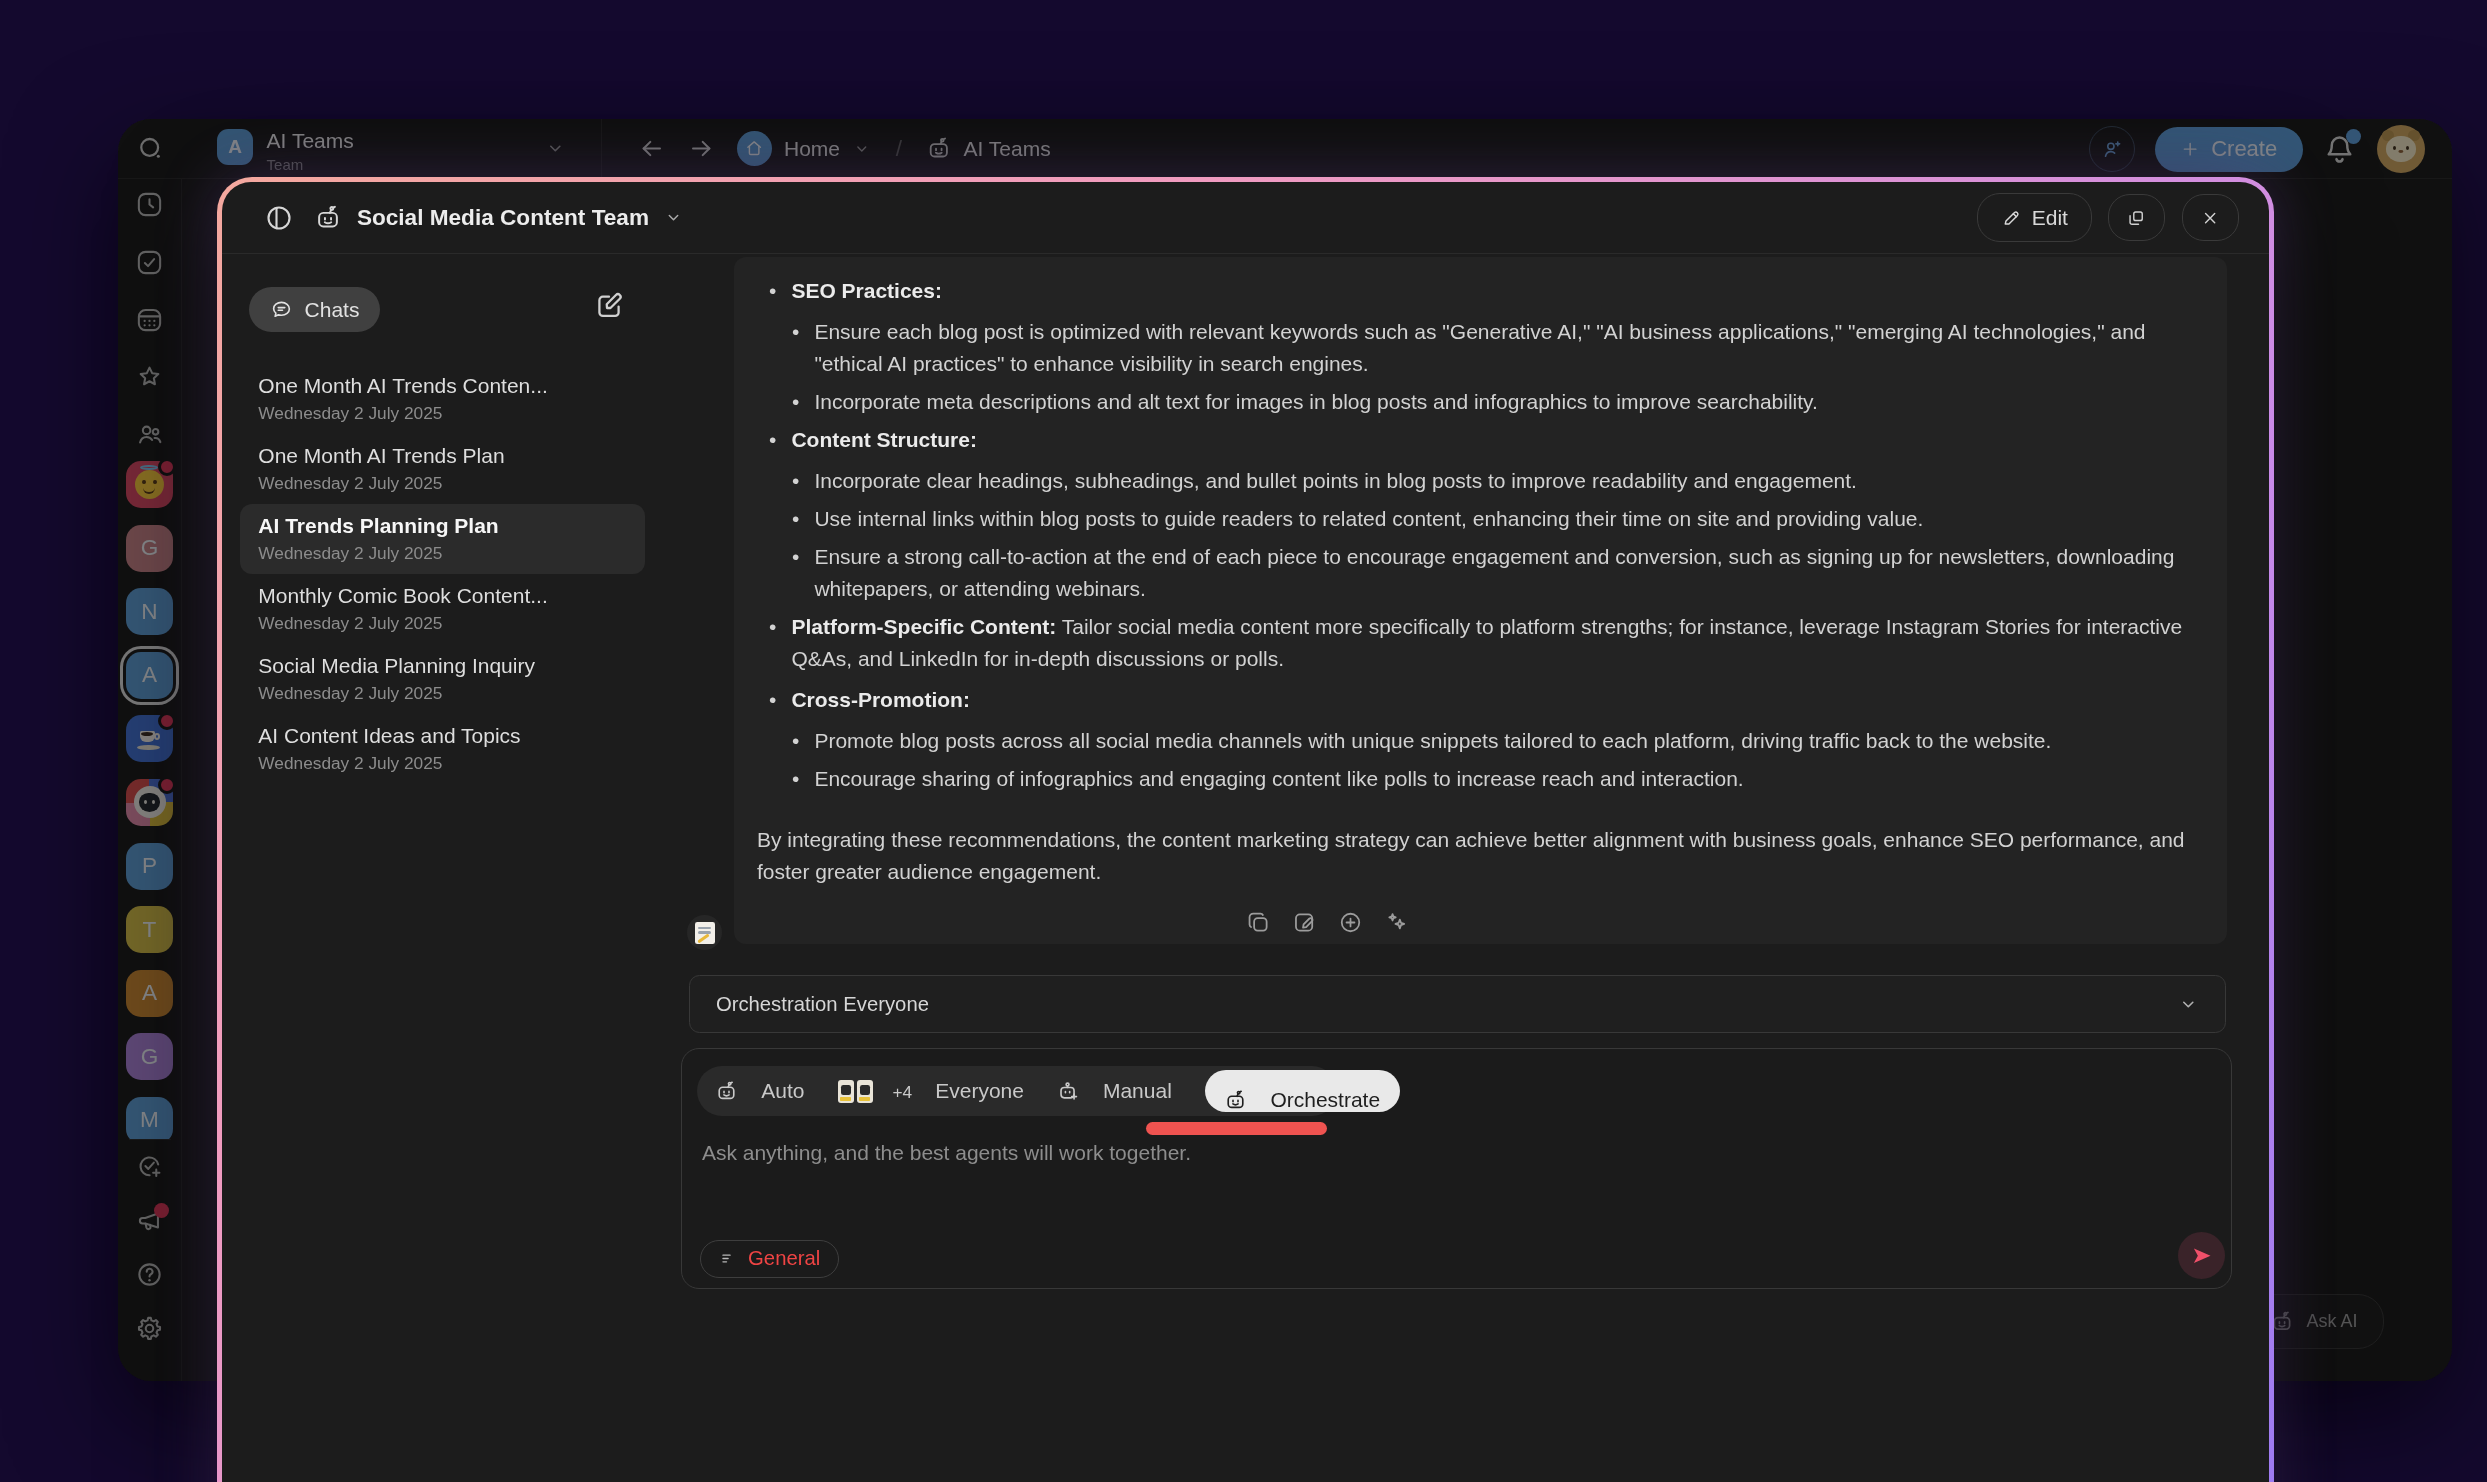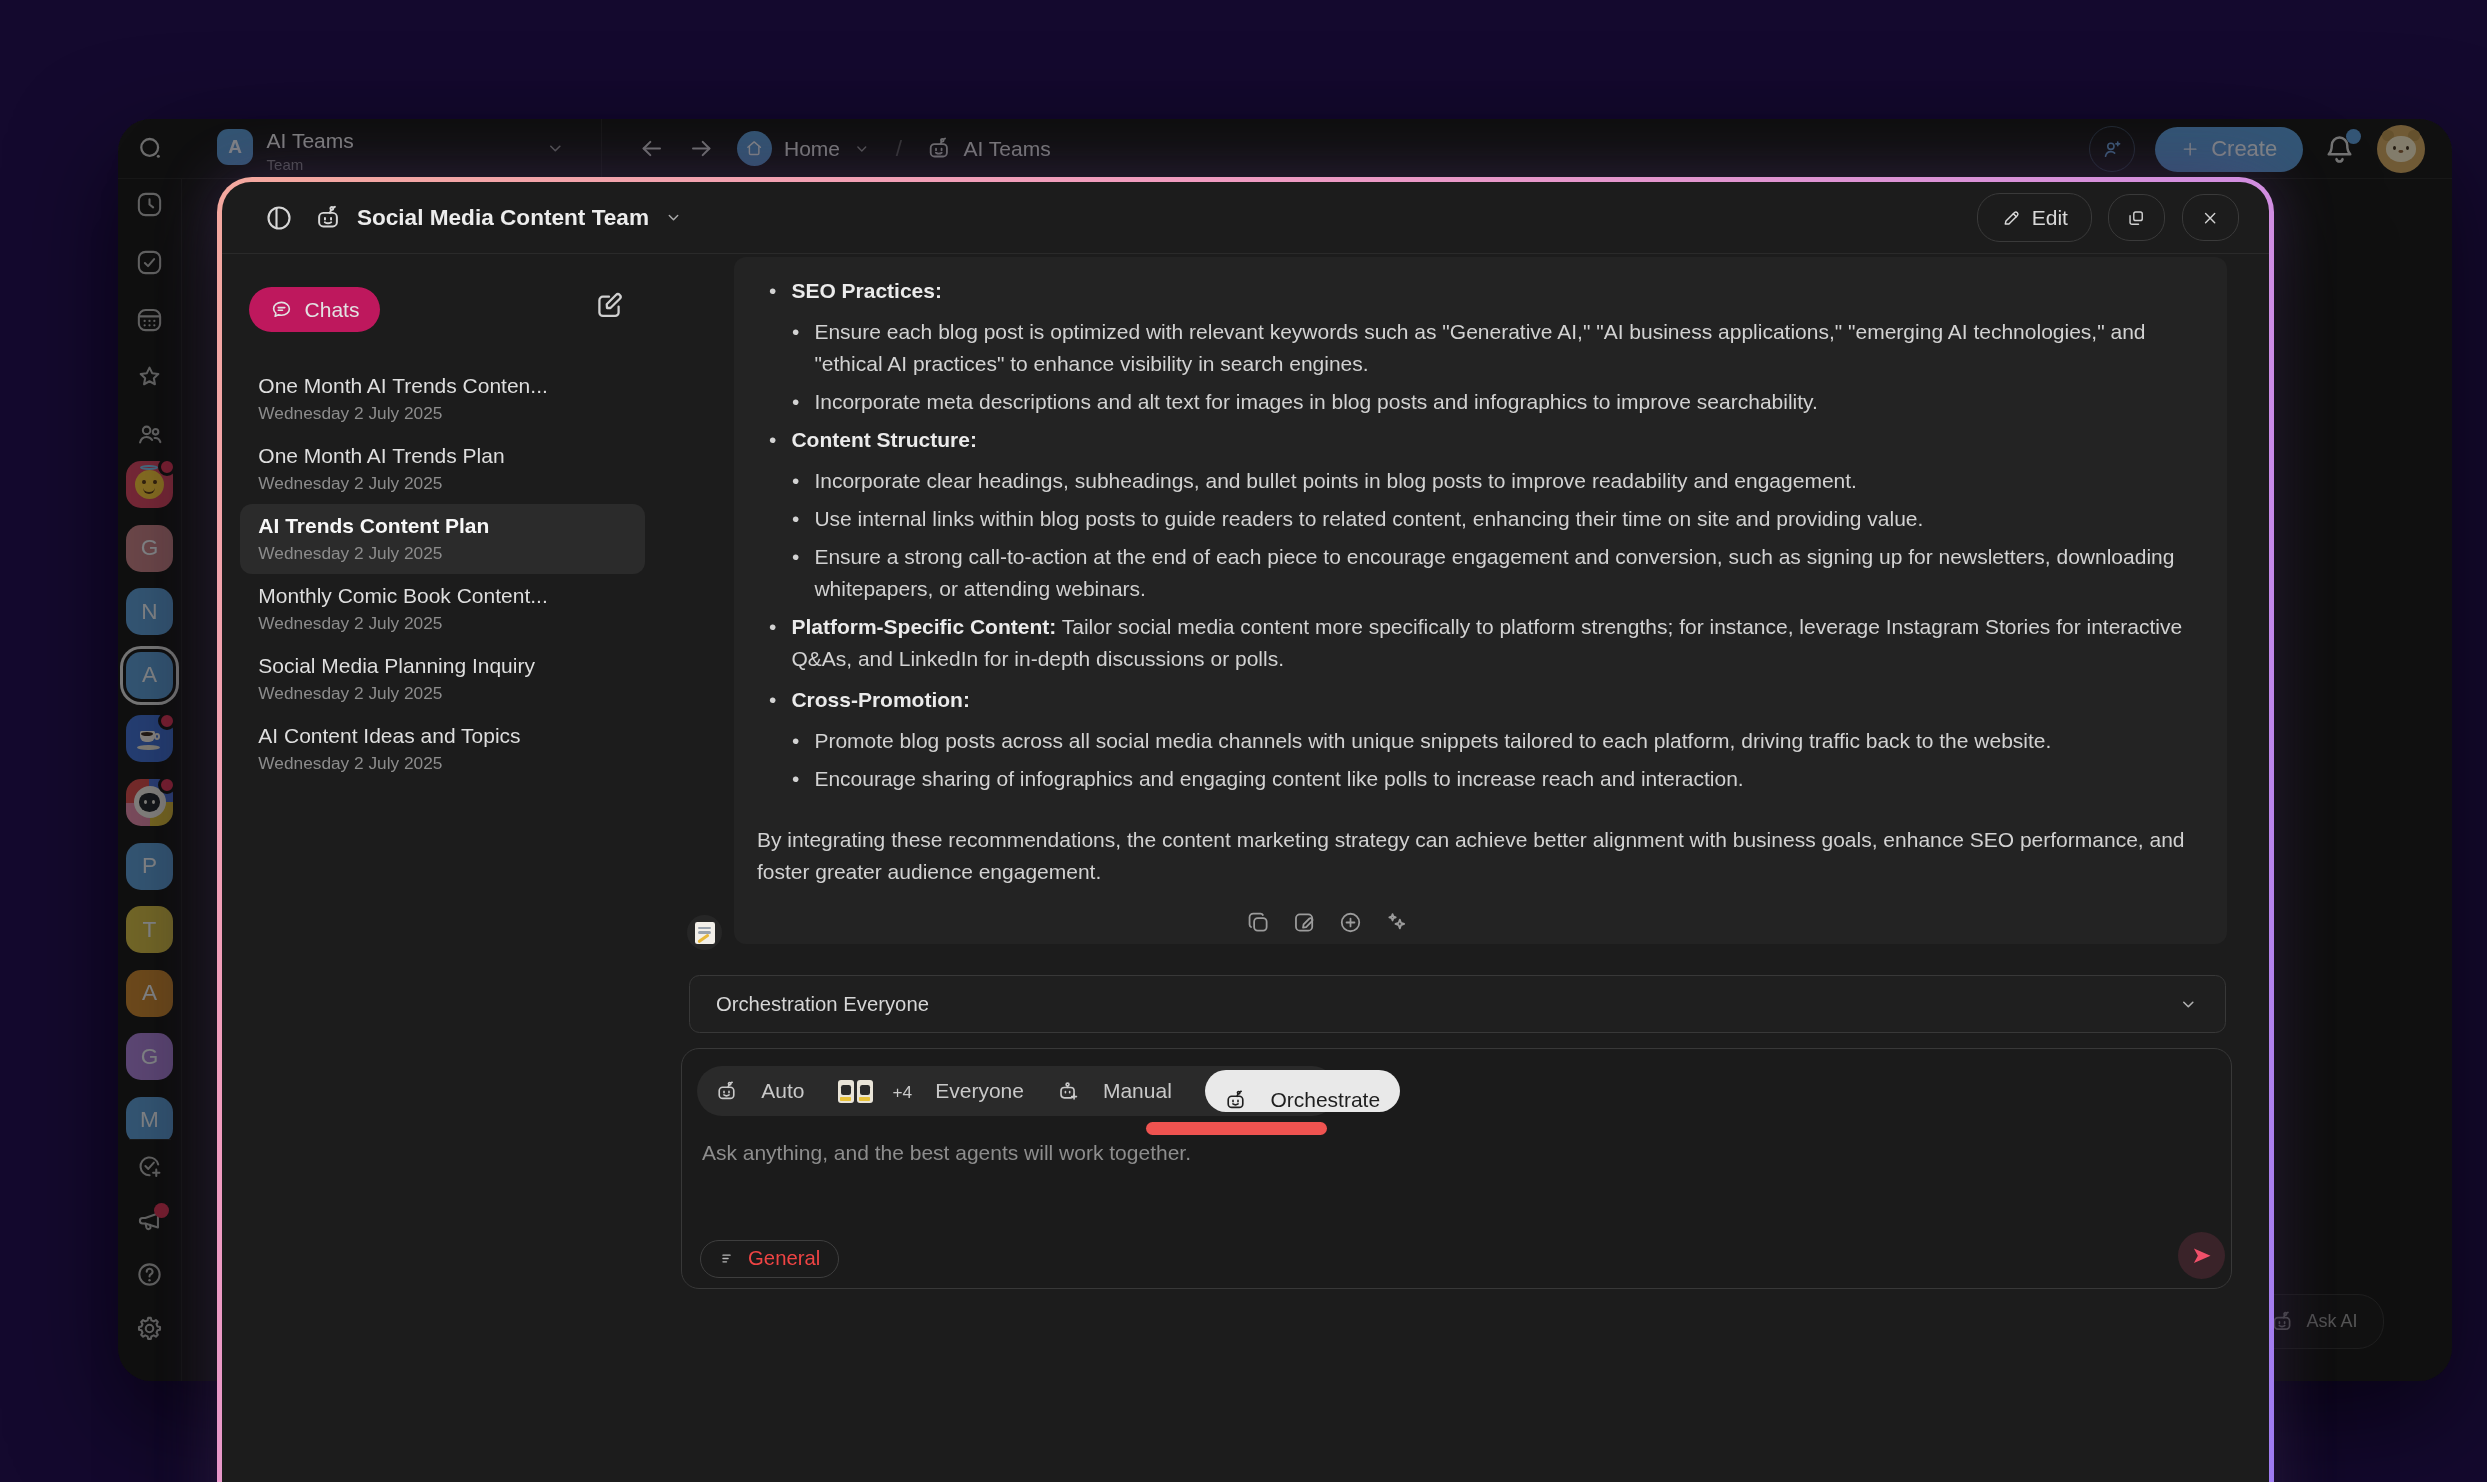--- a/index.html
+++ b/index.html
@@ -104,21 +104,21 @@
   .modal-title{font-size:22.6px;font-weight:600;color:#ececec;margin-left:15px}
   .mh-chevron{width:21px;height:21px;color:#a8a8a8;margin-left:13.6px;cursor:pointer}
   .mh-spacer{flex:1}
   .btn-edit{height:47px;border:1.5px solid #3a3a3a;border-radius:23px;display:flex;align-items:center;gap:10.5px;padding:0 22.6px;color:#d9d9d9;font-size:21px;cursor:pointer}
   .btn-edit .ic{width:20.3px;height:20.3px}
   .btn-sq{width:57px;height:47px;border:1.5px solid #3a3a3a;border-radius:22px;display:flex;align-items:center;justify-content:center;color:#d0d0d0;margin-left:16.6px;cursor:pointer;box-sizing:border-box}
   .btn-sq .ic{width:20.3px;height:20.3px}
 
   .modal-body{position:absolute;left:0;top:72px;right:0;bottom:0}
   .chats-panel{position:absolute;left:0;top:0;bottom:0;width:435px;box-sizing:border-box;padding:33px 12px 0 18px}
-  .chats-pill{display:inline-flex;align-items:center;gap:11.3px;height:45px;padding:0 21px;border-radius:22.6px;background:#be185d;color:#e2e2e2;font-size:21px;margin-left:9px;cursor:pointer}
+  .chats-pill{display:inline-flex;align-items:center;gap:11.3px;height:45px;padding:0 21px;border-radius:22.6px;background:#404040;color:#e2e2e2;font-size:21px;margin-left:9px;cursor:pointer}
   .chats-pill .ic{width:23px;height:23px}
   .compose-btn{position:absolute;right:32px;top:36px;width:32px;height:32px;color:#d0d0d0;cursor:pointer}
   .chat-list{margin-top:32px;display:flex;flex-direction:column}
   .chat-item{padding:9.8px 18px;border-radius:12px;cursor:pointer}
   .chat-item.selected{background:#2b2b2b}
   .chat-title{font-size:21px;color:#dedede;white-space:nowrap;overflow:hidden}
   .chat-item.selected .chat-title{color:#f7f7f7;font-weight:700}
   .chat-date{font-size:17.3px;color:#8c8c8c;margin-top:5.3px}
 
   .chat-main{position:absolute;left:435px;top:0;right:0;bottom:0}
@@ -455,21 +455,21 @@
           <div class="chat-list" id="chat-list">
               <div class="chat-item">
                 <div class="chat-title">One Month AI Trends Conten...</div>
                 <div class="chat-date">Wednesday 2 July 2025</div>
               </div>
               <div class="chat-item">
                 <div class="chat-title">One Month AI Trends Plan</div>
                 <div class="chat-date">Wednesday 2 July 2025</div>
               </div>
               <div class="chat-item selected">
-                <div class="chat-title">AI Trends Content Plan</div>
+                <div class="chat-title">AI Trends Planning Plan</div>
                 <div class="chat-date">Wednesday 2 July 2025</div>
               </div>
               <div class="chat-item">
                 <div class="chat-title">Monthly Comic Book Content...</div>
                 <div class="chat-date">Wednesday 2 July 2025</div>
               </div>
               <div class="chat-item">
                 <div class="chat-title">Social Media Planning Inquiry</div>
                 <div class="chat-date">Wednesday 2 July 2025</div>
               </div>

